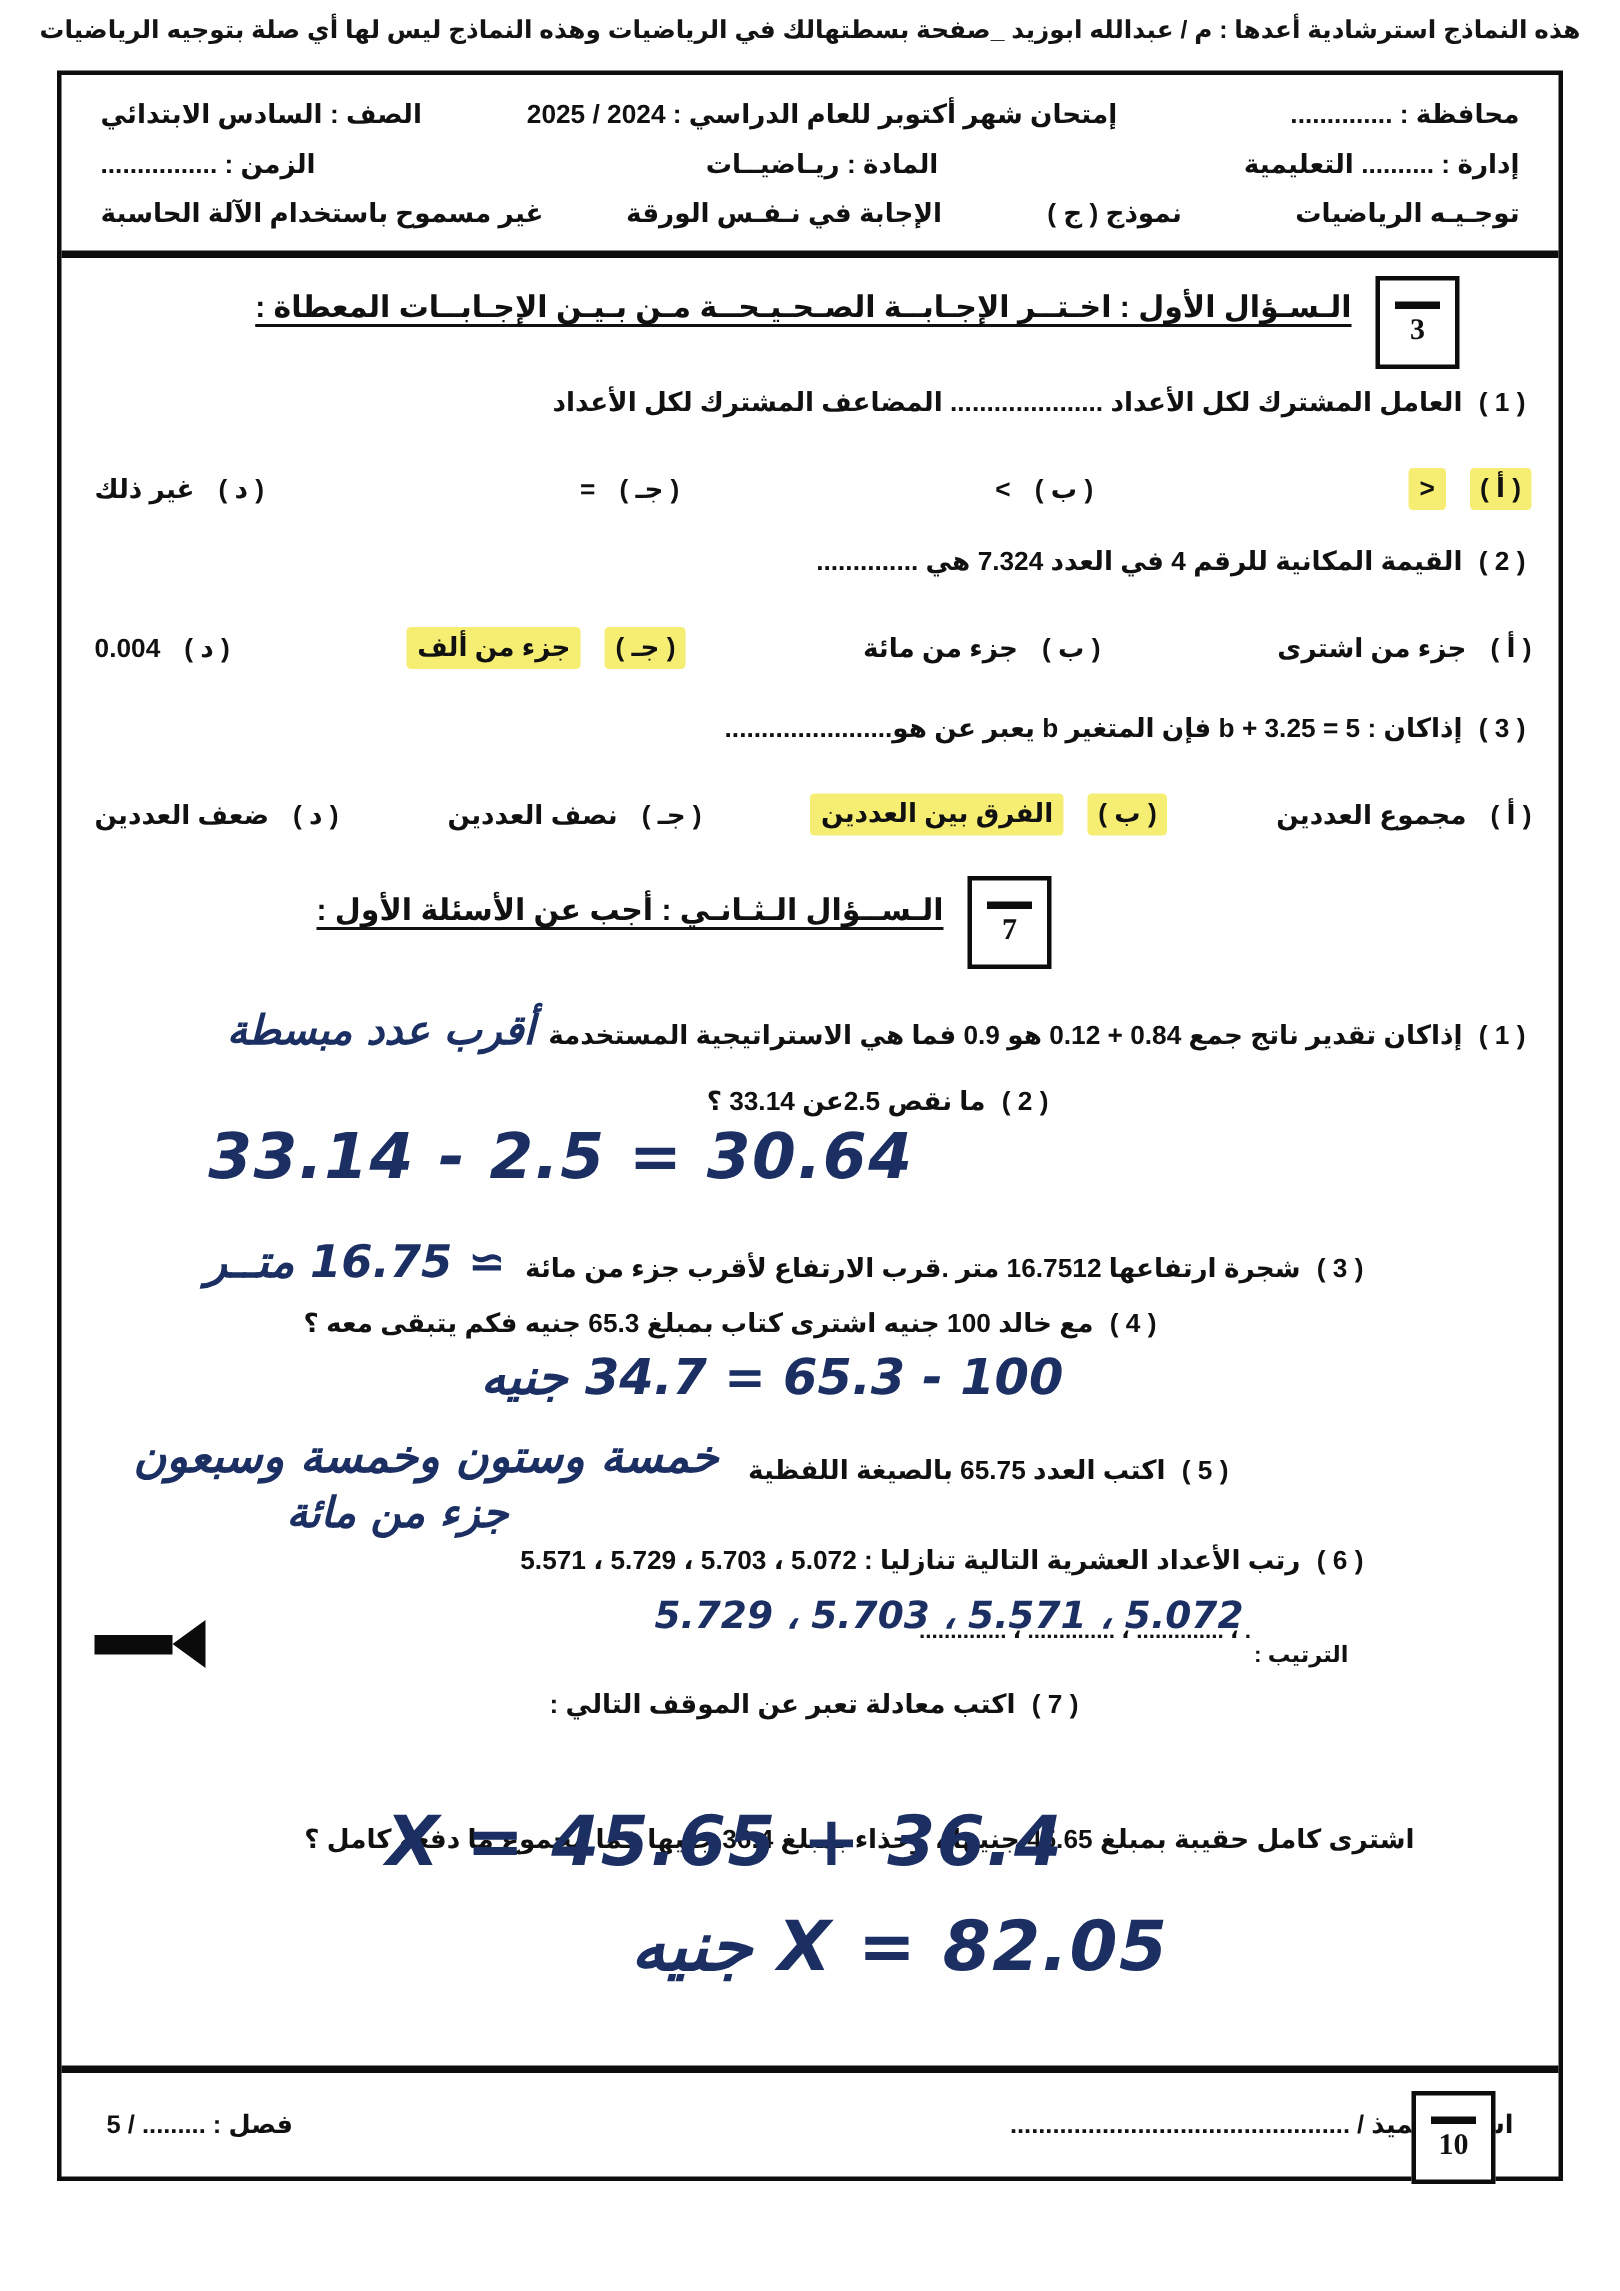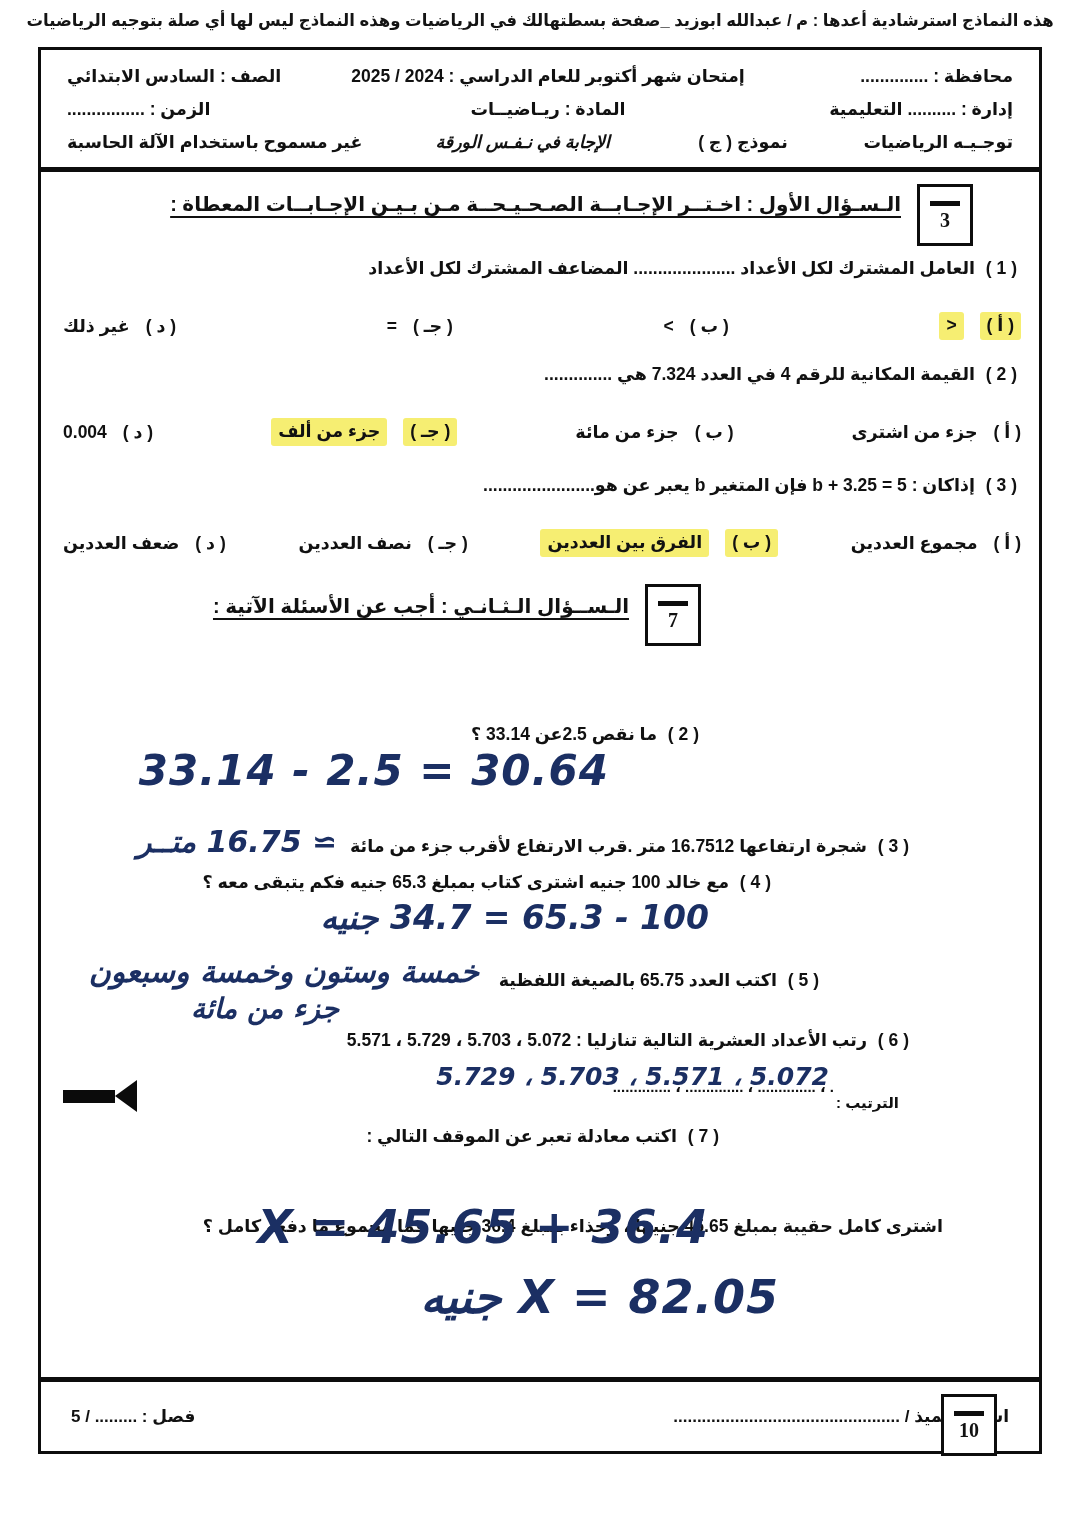--- a/index.html
+++ b/index.html
@@ -54,21 +54,21 @@
     margin-bottom: 12px;
     white-space: nowrap;
   }
   .head-row:last-child { margin-bottom: 4px; }
   .hcell { flex: 0 0 auto; }
   .hcell.right { min-width: 232px; text-align: right; }
   .hcell.mid   { flex: 1 1 auto; text-align: center; }
   .hcell.left  { min-width: 248px; text-align: left; }
   .head-row.r3 .hcell.right { min-width: 210px; }
   .head-row.r3 .hcell.m1 { min-width: 120px; text-align: center; }
-  .head-row.r3 .hcell.m2 { flex: 1 1 auto; text-align: center; font-style: italic; }
+  .head-row.r3 .hcell.m2 { flex: 1 1 auto; text-align: center; }
 
   
   .body-block {
     flex: 1 1 auto;
     position: relative;
     padding: 0 26px;
   }
 
   
   .mark-box {
@@ -265,22 +265,27 @@
         <span class="lbl">( د )</span>
         <span class="txt">ضعف العددين</span>
       </div>
     </div>
 
     <div class="mark-box" style="top:412px; right:338px;">
       <div class="bar"></div>
       <div class="den">7</div>
     </div>
 
-    <div class="sec-title" style="position:absolute; top:422px; right:410px;">الـســؤال الـثـانـي : أجب عن الأسئلة الآتية :</div>
-
+    <div class="sec-title" style="position:absolute; top:422px; right:410px;">الـســؤال الـثـانـي : أجب عن الأسئلة الأول :</div>
+
+    <div class="q-line" style="position:absolute; top:500px; right:22px;">
+      <span>( 1 )</span>
+      <span style="margin-right:6px;">إذاكان تقدير ناتج جمع  0.84 + 0.12  هو  0.9   فما هي الاستراتيجية المستخدمة</span>
+      <span class="hand" style="font-size:27px; margin-right:4px;">أقرب عدد مبسطة</span>
+    </div>
 
     <div class="q-line" style="position:absolute; top:552px; right:340px;">
       <span>( 2 )</span>
       <span style="margin-right:6px;">ما نقص 2.5عن  33.14 ؟</span>
     </div>
     <div class="hand" style="position:absolute; top:574px; right:430px; font-size:42px; direction:ltr;">33.14 - 2.5 = 30.64</div>
 
     <div class="q-line" style="position:absolute; top:652px; right:130px;">
       <span>( 3 )</span>
       <span style="margin-right:6px;">شجرة ارتفاعها 16.7512 متر .قرب الارتفاع  لأقرب  جزء من مائة</span>

